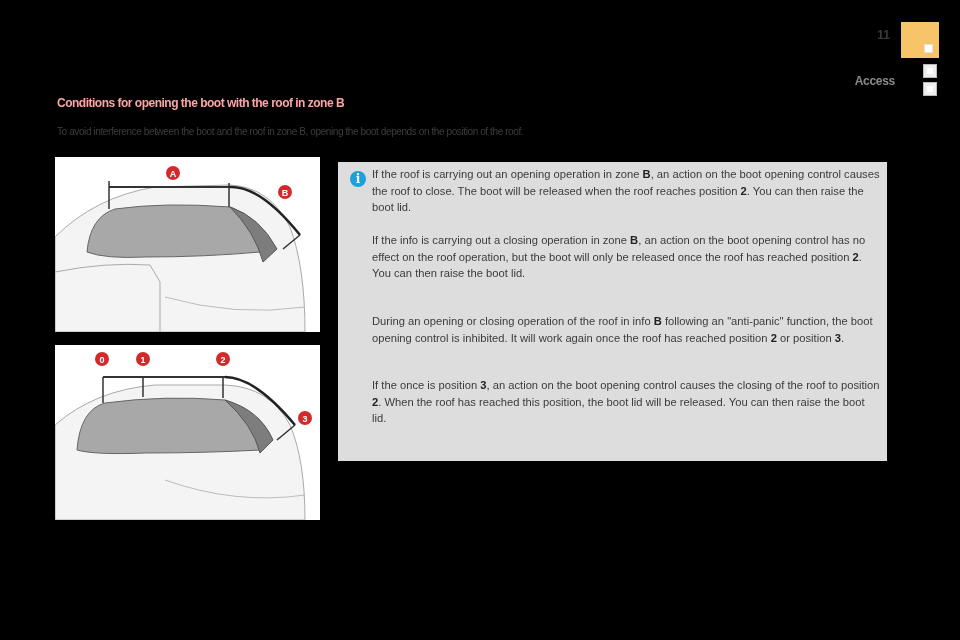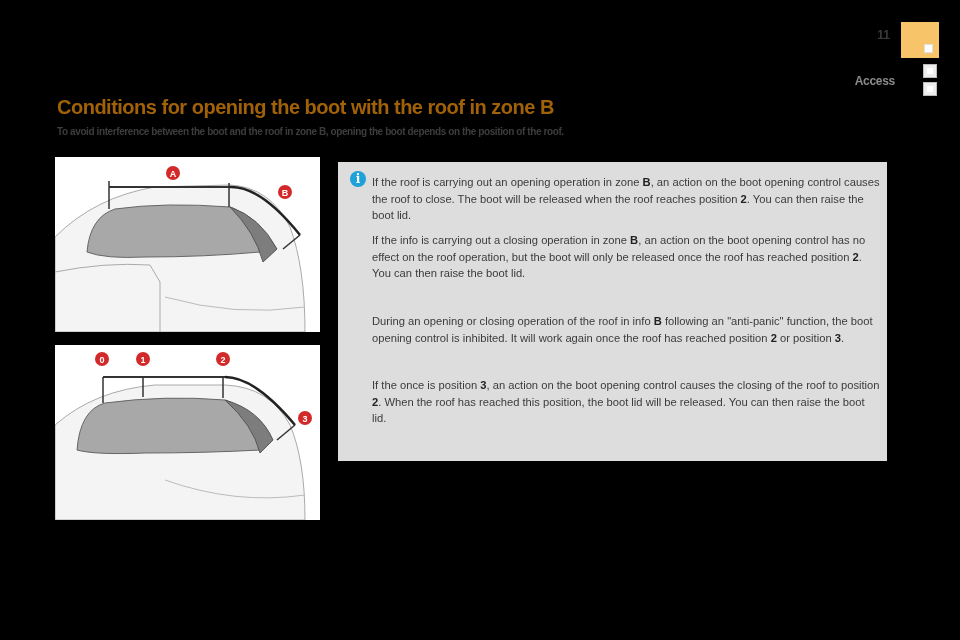--- a/index.html
+++ b/index.html
@@ -4,22 +4,22 @@
 <style>
   html, body { margin:0; padding:0; }
   body { width:960px; height:640px; background:#000; position:relative; overflow:hidden;
          font-family:"Liberation Sans", sans-serif; }
   .page-num { position:absolute; right:70px; top:28px; color:#3a3a3a; font-weight:bold; font-size:12px; text-align:left; line-height:14px; }
   .section-label { position:absolute; right:65px; top:46px; color:#8a8a8a; font-weight:bold; font-size:12px; letter-spacing:-0.3px;margin-top:28px; }
   .tab-orange { position:absolute; left:901px; top:22px; width:38px; height:36px; background:#f8c46a; }
   .tab-orange .dot { position:absolute; right:6px; bottom:5px; width:7px; height:7px; background:#fff; border:1px solid #e0e0e0; }
   .tab-sq { position:absolute; left:923px; width:14px; height:14px; background:#eee; border:1px solid #bbb; box-sizing:border-box; }
   .tab-sq::after { content:""; position:absolute; left:3px; top:3px; width:6px; height:6px; background:#fff; }
-  .title { position:absolute; left:57px; top:96px; color:#a16207; font-weight:bold; font-size:20px; letter-spacing:-0.5px; }
-  .subtitle { position:absolute; left:57px; top:126px; color:#3d3d3d; font-weight:bold; font-size:10px; letter-spacing:-0.4px; }
+  .title { position:absolute; left:57px; top:96px; color:#fca5a5; font-weight:bold; font-size:12px; letter-spacing:-0.5px; }
+  .subtitle { position:absolute; left:57px; top:126px; color:#3d3d3d; font-weight:normal; font-size:10px; letter-spacing:-0.4px; }
   .figure { position:absolute; left:55px; width:265px; background:#fff; overflow:hidden; }
   .fig1 { top:157px; height:175px; }
   .fig2 { top:345px; height:175px; }
   .figure svg { width:100%; height:100%; display:block; }
   .panel { position:absolute; left:338px; top:162px; width:549px; height:299px; background:#dcdddc; }
   .info-icon { position:absolute; left:12px; top:9px; width:16px; height:16px; border-radius:50%; background:#1ea0d8; color:#fff; font-weight:bold; font-size:12px; line-height:16px; text-align:center; font-family:"DejaVu Serif", serif; }
   .para { position:absolute; left:34px; width:508px; color:#3b3b3b; font-size:11.2px; line-height:16.5px; }
   .para b { color:#222; }
   .watermark { position:absolute; left:680px; top:604px; color:#fdba74; font-size:28px; letter-spacing:-0.5px;margin-top:48px; }
 </style>
@@ -74,21 +74,21 @@
       <text x="88" y="17.5" text-anchor="middle" font-size="9" fill="#fff" font-weight="bold" font-family="Liberation Sans, sans-serif">1</text>
     <circle cx="168" cy="14" r="7" fill="#d22a2a"></circle>
       <text x="168" y="17.5" text-anchor="middle" font-size="9" fill="#fff" font-weight="bold" font-family="Liberation Sans, sans-serif">2</text>
     <circle cx="250" cy="73" r="7" fill="#d22a2a"></circle>
       <text x="250" y="76.5" text-anchor="middle" font-size="9" fill="#fff" font-weight="bold" font-family="Liberation Sans, sans-serif">3</text>
   </svg>
 </div>
 
 <div class="panel">
   <div class="info-icon">i</div>
-  <div class="para" style="top:12px">
+  <div class="para" style="top:4px">
     <span>If the roof is carrying out an opening operation in zone </span><b>B</b><span>, an action on the boot opening control causes the roof to close. The boot will be released when the roof reaches position </span><b>2</b><span>. You can then raise the boot lid.</span>
   </div>
   <div class="para" style="top:70px">
     <span>If the info is carrying out a closing operation in zone </span><b>B</b><span>, an action on the boot opening control has no effect on the roof operation, but the boot will only be released once the roof has reached position </span><b>2</b><span>. You can then raise the boot lid.</span>
   </div>
   <div class="para" style="top:151px">
     <span>During an opening or closing operation of the roof in info </span><b>B</b><span> following an "anti-panic" function, the boot opening control is inhibited. It will work again once the roof has reached position </span><b>2</b><span> or position </span><b>3</b><span>.</span>
   </div>
   <div class="para" style="top:215px">
     <span>If the once is position </span><b>3</b><span>, an action on the boot opening control causes the closing of the roof to position </span><b>2</b><span>. When the roof has reached this position, the boot lid will be released. You can then raise the boot lid.</span>

